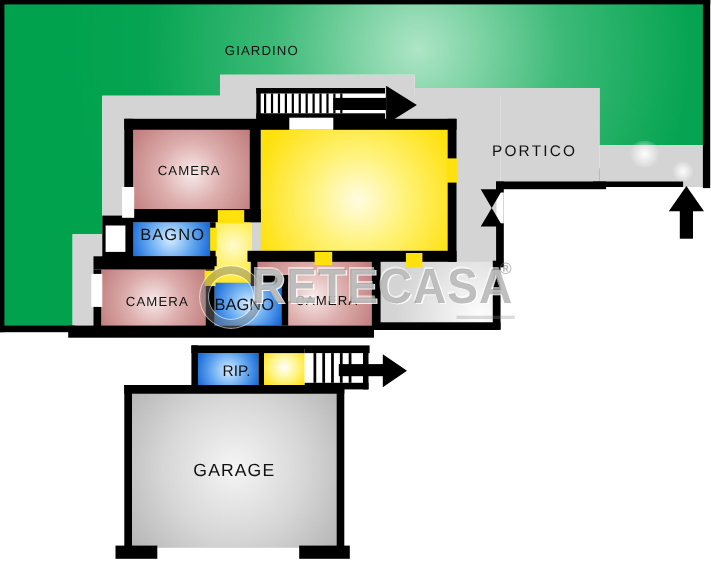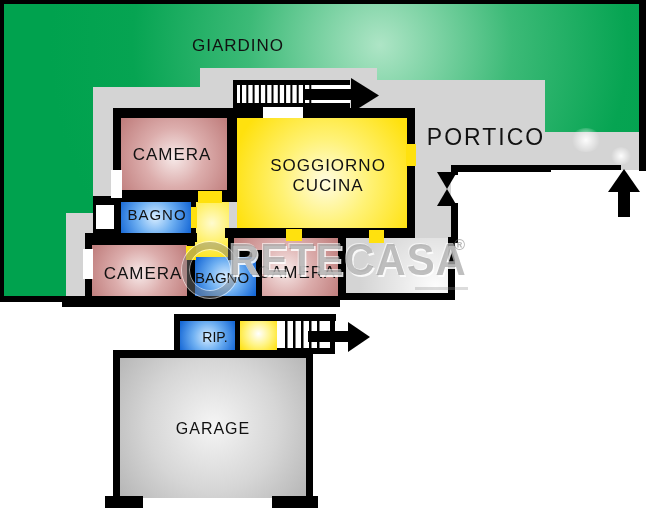--- a/index.html
+++ b/index.html
@@ -10,21 +10,21 @@
   .pav{position:absolute;background:var(--pavement);}
   .white{position:absolute;background:#fff;}
   .ygap{position:absolute;background:var(--room-yellow);}
   .room-pink{position:absolute;background:radial-gradient(circle at 50% 55%, #f7eae9 0%, #dcadac 45%, var(--room-pink) 100%);}
   .room-yellow{position:absolute;background:radial-gradient(circle at 52% 58%, #fffce2 0%, #fff276 40%, var(--room-yellow) 88%);}
   .room-blue{position:absolute;background:radial-gradient(circle at 50% 50%, #d6ecff 0%, #6fb0f2 45%, var(--room-blue) 95%);}
   .room-hall{position:absolute;background:radial-gradient(circle at 50% 45%, #fffbcf 0%, #ffef5e 55%, var(--room-yellow) 100%);}
   .room-lobby{position:absolute;background:radial-gradient(circle at 50% 45%, #ffffff 0%, #fff486 45%, var(--room-yellow) 90%);}
   .room-garage{position:absolute;background:radial-gradient(circle at 50% 48%, #f5f5f5 0%, #d6d6d6 55%, var(--garage-gray) 100%);}
   .lbl{position:absolute;transform:translate(-50%,-50%);color:var(--label-text);
-       font-size:17px;letter-spacing:1px;white-space:nowrap;text-align:center;}
+       font-size:12px;letter-spacing:1px;white-space:nowrap;text-align:center;}
   .dot{position:absolute;background:radial-gradient(circle, rgba(255,255,255,.95) 0%, rgba(255,255,255,0) 70%);border-radius:50%;}
   .blockfade{position:absolute;background:radial-gradient(circle at 88% 88%, rgba(255,255,255,.95) 0%, rgba(255,255,255,0) 75%);}
   #wm{position:absolute;left:168px;top:232px;width:312px;height:66px;pointer-events:none;text-align:center;}
   #wm .ring{position:absolute;left:14px;top:10px;width:42px;height:42px;border-radius:50%;
             border:7px solid rgba(125,125,125,.45);
             box-shadow:0 0 0 1px rgba(255,255,255,.6), inset 0 0 0 1px rgba(255,255,255,.6);}
   #wm .brand{position:absolute;left:61px;top:5px;font-weight:bold;font-size:45px;line-height:1;
              transform:scaleX(.93);transform-origin:left top;letter-spacing:1px;
              color:rgba(122,122,122,.48);
              text-shadow:1.5px 1.5px 0 rgba(255,255,255,.85), -1px -1px 0 rgba(255,255,255,.6);}
@@ -164,26 +164,22 @@
   </svg>
 
   <div class="room-garage" style="left:120px;top:358px;width:186px;height:140px"></div>
   <div class="wall" style="left:113px;top:350px;width:200px;height:8px"></div>
   <div class="wall" style="left:113px;top:350px;width:7px;height:150px"></div>
   <div class="wall" style="left:306px;top:350px;width:7px;height:150px"></div>
   <div class="wall" style="left:105px;top:496px;width:38px;height:12px"></div>
   <div class="wall" style="left:272px;top:496px;width:46px;height:12px"></div>
 
   <div class="lbl" style="left:238px;top:46px">GIARDINO</div>
-  <div class="lbl" style="left:486px;top:137px;font-size:23px;letter-spacing:2px">PORTICO</div>
+  <div class="lbl" style="left:486px;top:137px;font-size:14px;letter-spacing:2px">PORTICO</div>
   <div class="lbl" style="left:172px;top:155px">CAMERA</div>
-  <div class="lbl" style="left:328px;top:176px;line-height:1.2">
-    <div>SOGGIORNO</div>
-    <div>CUCINA</div>
-  </div>
   <div class="lbl" style="left:157px;top:214px;font-size:15px">BAGNO</div>
   <div class="lbl" style="left:143px;top:274px">CAMERA</div>
   <div class="lbl" style="left:222px;top:277px;font-size:15px;letter-spacing:0">BAGNO</div>
   <div class="lbl" style="left:297px;top:273px">CAMERA</div>
   <div class="lbl" style="left:215px;top:337px;font-size:14px;letter-spacing:0">RIP.</div>
   <div class="lbl" style="left:213px;top:429px;font-size:16px">GARAGE</div>
 
   <div id="wm">
     <div class="ring"></div>
     <div class="brand">RETECASA</div>

